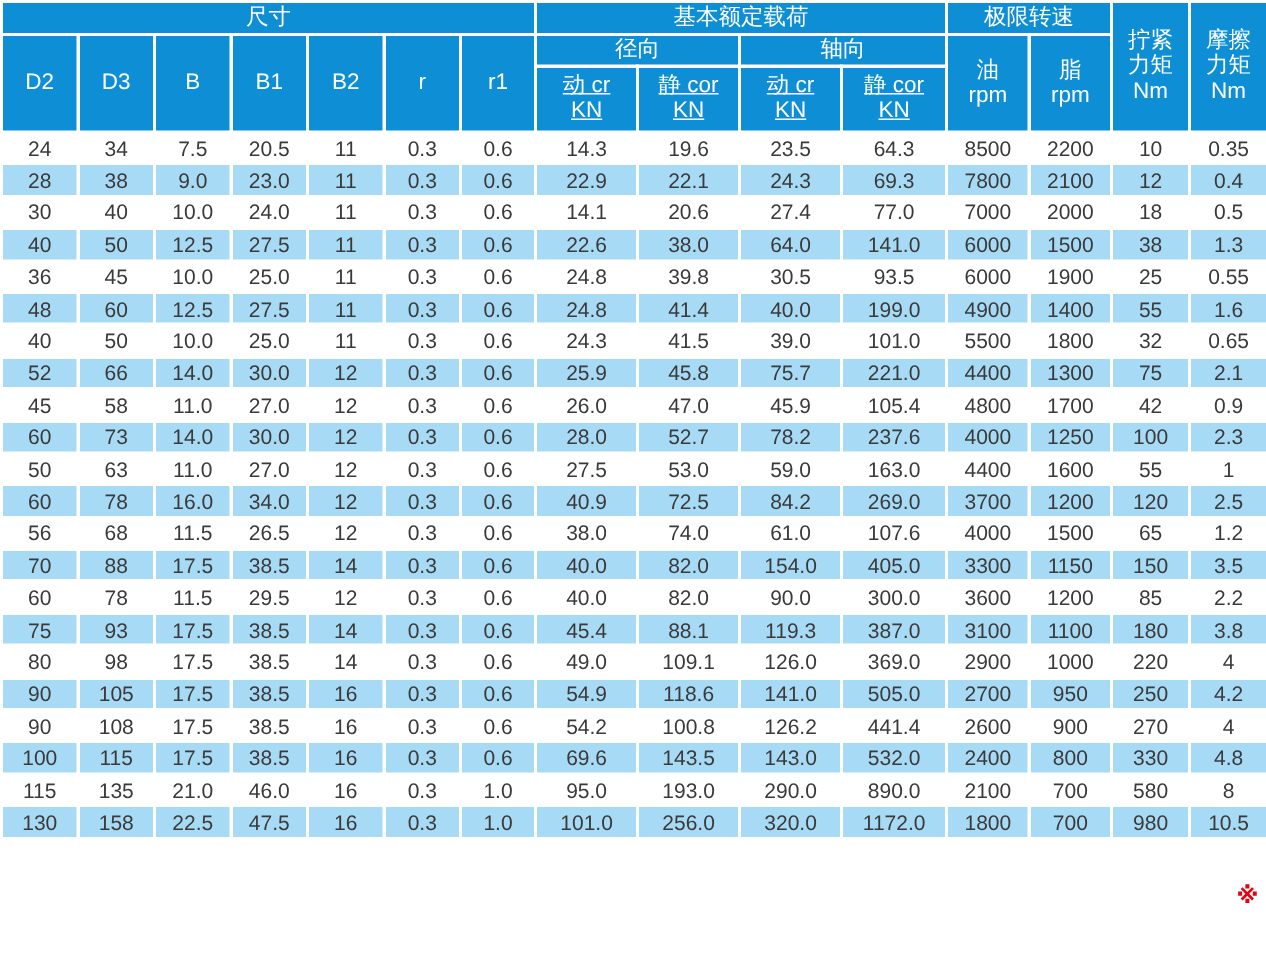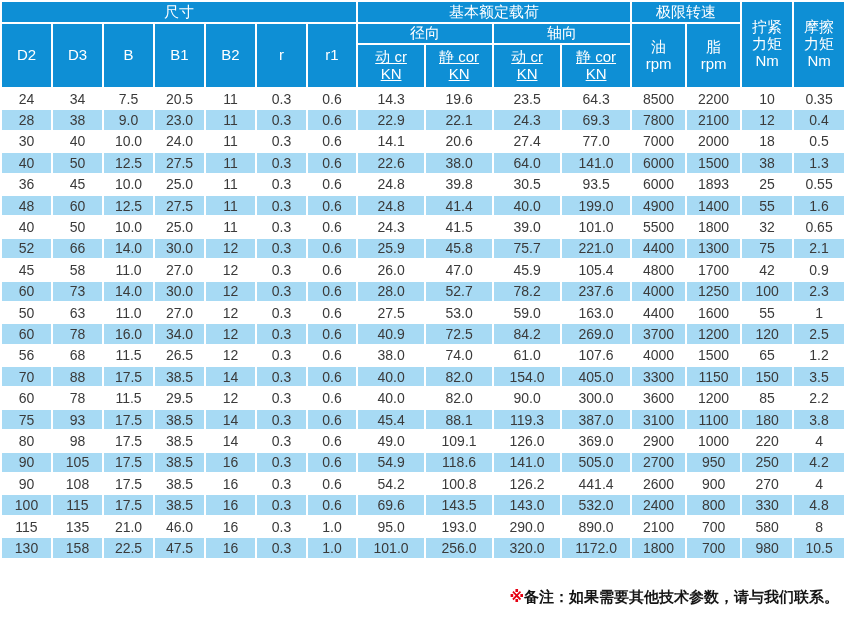--- a/index.html
+++ b/index.html
@@ -194,21 +194,21 @@
           <td>10.0</td>
           <td>25.0</td>
           <td>11</td>
           <td>0.3</td>
           <td>0.6</td>
           <td>24.8</td>
           <td>39.8</td>
           <td>30.5</td>
           <td>93.5</td>
           <td>6000</td>
-          <td>1893</td>
+          <td>1900</td>
           <td>25</td>
           <td>0.55</td>
         </tr>
         <tr class="alt">
           <td>48</td>
           <td>60</td>
           <td>12.5</td>
           <td>27.5</td>
           <td>11</td>
           <td>0.3</td>
@@ -492,15 +492,14 @@
           <td>1800</td>
           <td>700</td>
           <td>980</td>
           <td>10.5</td>
         </tr>
       </tbody>
   </table>
 
   <div class="footer">
     <span class="marker">※</span>
-    <span>备注：如果需要其他技术参数，请与我们联系。</span>
   </div>
 </div>
 
 </body></html>

